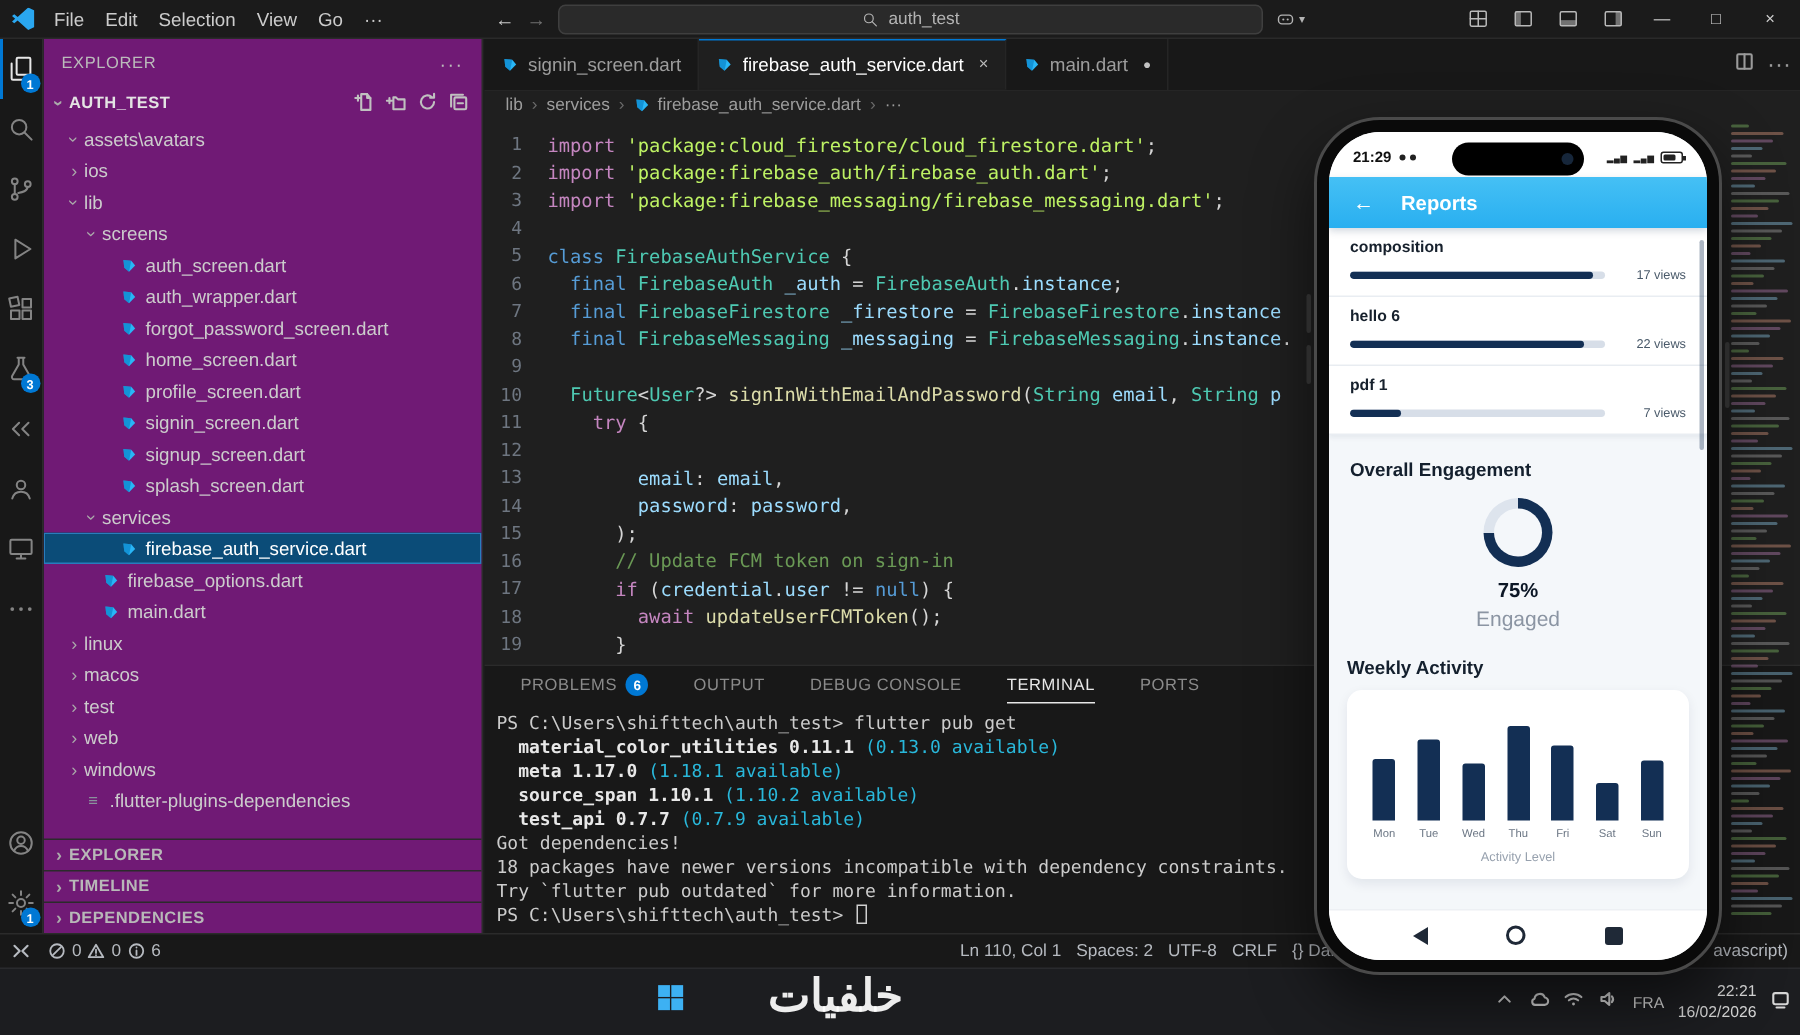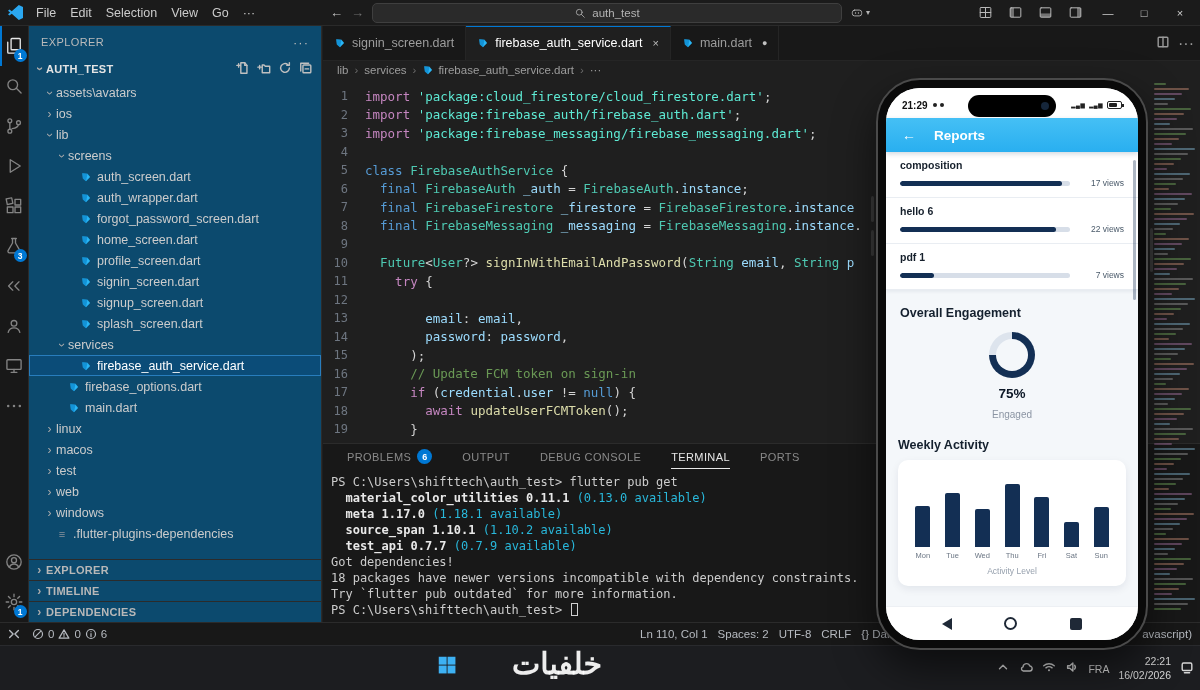--- a/index.html
+++ b/index.html
@@ -26,21 +26,21 @@
 
   
   .activitybar { position:absolute; top:26px; left:0; width:29px; bottom:68px; background:#181818; border-right:1px solid #2b2b2b; display:flex; flex-direction:column; align-items:center; z-index:6; }
   .ab-item { position:relative; width:29px; height:40px; display:flex; align-items:center; justify-content:center; color:#848484; }
   .ab-item .svg-ico { width:20px; height:20px; }
   .ab-item.active { color:#e7e7e7; box-shadow:inset 2px 0 0 #0078d4; }
   .ab-badge { position:absolute; bottom:4px; right:2px; min-width:13px; height:13px; border-radius:7px; background:#0078d4; color:#fff; font-size:8.5px; display:flex; align-items:center; justify-content:center; padding:0 3px; font-weight:bold; }
   .ab-spacer { flex:1; }
 
   
-  .sidebar { position:absolute; top:26px; left:29px; width:293px; bottom:68px; background:#0c4a6e; border-right:1px solid #2b2b2b; display:flex; flex-direction:column; z-index:5; }
+  .sidebar { position:absolute; top:26px; left:29px; width:293px; bottom:68px; background:#701a75; border-right:1px solid #2b2b2b; display:flex; flex-direction:column; z-index:5; }
   .sb-header { height:32px; display:flex; align-items:center; justify-content:space-between; padding:0 12px; color:#bbbbbb; font-size:11px; letter-spacing:.4px; }
   .sb-dots { color:#bcbcbc; font-size:13px; letter-spacing:1px; }
   .sb-root { height:22px; display:flex; align-items:center; padding:0 8px 0 4px; color:#e4e4e4; font-size:11px; font-weight:bold; letter-spacing:.3px; }
   .sb-actions { margin-left:auto; display:flex; gap:7px; color:#c0c0c0; }
   .sb-actions .svg-ico { width:14px; height:14px; }
   .tree { flex:1; overflow:hidden; padding-top:2px; }
   .tree-row { height:21px; display:flex; align-items:center; font-size:12.5px; color:#cccccc; cursor:default; }
   .tree-row.selected { background:#0b4c78; box-shadow:inset 0 0 0 1px rgba(66,165,245,.55); color:#ffffff; }
   .chev { display:inline-block; width:13px; color:#ababab; font-size:12px; text-align:center; flex:none; }
   .chev.open { transform:rotate(90deg); }
@@ -60,21 +60,21 @@
   .tab-actions { position:absolute; right:6px; top:0; height:35px; display:flex; align-items:center; gap:8px; color:#9a9a9a; }
   .breadcrumbs { height:18px; display:flex; align-items:center; gap:6px; padding-left:14px; font-size:11.5px; color:#9d9d9d; }
   .bc-sep { color:#6a6a6a; }
   .bc-item { display:flex; align-items:center; gap:4px; }
 
   .code { flex:1; position:relative; overflow:hidden; padding-top:8px; }
   .code-line { display:flex; height:18.5px; align-items:center; font-family:"DejaVu Sans Mono", monospace; font-size:12.5px; }
   .ln { width:42px; text-align:right; padding-right:17px; color:#6e7681; font-size:12px; flex:none; }
   .lc { white-space:pre; color:#d4d4d4; }
   .c-k { color:#C586C0; } .c-kb { color:#569CD6; } .c-t { color:#4EC9B2; }
-  .c-v { color:#9CDCFE; } .c-f { color:#DCDCAA; } .c-s { color:#5eead4; }
+  .c-v { color:#9CDCFE; } .c-f { color:#DCDCAA; } .c-s { color:#bef264; }
   .c-p { color:#d4d4d4; } .c-c { color:#6A9955; }
 
   .minimap { position:absolute; right:0; top:55px; bottom:4px; width:52px; z-index:4; padding:2px 6px; overflow:hidden; }
   .mm-line { height:2px; margin-bottom:3px; border-radius:1px; }
 
   
   .panel { height:179px; background:#181818; border-top:1px solid #2b2b2b; display:flex; flex-direction:column; }
   .panel-header { height:25px; display:flex; align-items:center; gap:30px; padding-left:24px; }
   .panel-tab { display:flex; align-items:center; gap:6px; font-size:11px; letter-spacing:.4px; color:#8a8a8a; height:100%; }
   .panel-tab.active { color:#e7e7e7; box-shadow:inset 0 -1px 0 #e7e7e7; }
@@ -140,21 +140,21 @@
   .p-row-title { font-size:10.5px; font-weight:bold; color:#16202c; margin-bottom:7px; }
   .p-row-line { display:flex; align-items:center; gap:8px; }
   .p-track { flex:1; height:5px; background:#d7dee8; border-radius:3px; overflow:hidden; }
   .p-fill { height:100%; background:#132f54; border-radius:3px; }
   .p-views { font-size:8.5px; color:#4a5a6a; width:46px; text-align:right; }
   .p-h { font-size:12.5px; font-weight:bold; color:#14202e; }
   .p-engage { padding:16px 14px 4px; text-align:left; }
   .p-donut { width:46px; height:46px; border-radius:50%; margin:12px auto 8px; position:relative; }
   .p-donut::after { content:""; position:absolute; inset:7px; border-radius:50%; background:#f4f7fa; }
   .p-pct { text-align:center; font-size:13.5px; font-weight:bold; color:#0c1726; }
-  .p-sub { text-align:center; font-size:10px; color:#8b95a3; margin-top:8px; }
+  .p-sub { text-align:center; font-size:14px; color:#8b95a3; margin-top:3px; }
   .p-weekly { padding:14px 12px 0; }
   .p-chart-card { margin-top:8px; background:#fff; border-radius:10px; box-shadow:0 3px 8px rgba(15,30,60,.08); padding:14px 10px 8px; }
   .p-bars { height:86px; display:flex; align-items:flex-end; justify-content:space-around; }
   .p-bcol { display:flex; flex-direction:column; align-items:center; gap:4px; }
   .p-bar { width:15px; background:#132f54; border-radius:2px 2px 0 0; }
   .p-blabel { font-size:7.5px; color:#6b7684; }
   .p-cap { text-align:center; font-size:8.5px; color:#97a1ae; margin-top:6px; padding-bottom:2px; }
   .p-nav { height:34px; background:#fff; border-top:1px solid #edf0f4; display:flex; align-items:center; justify-content:space-around; padding:0 30px; }
   .pn-back { width:0; height:0; border-top:6px solid transparent; border-bottom:6px solid transparent; border-right:10px solid #1f2937; }
   .pn-home { width:13px; height:13px; border:2.5px solid #1f2937; border-radius:50%; }

